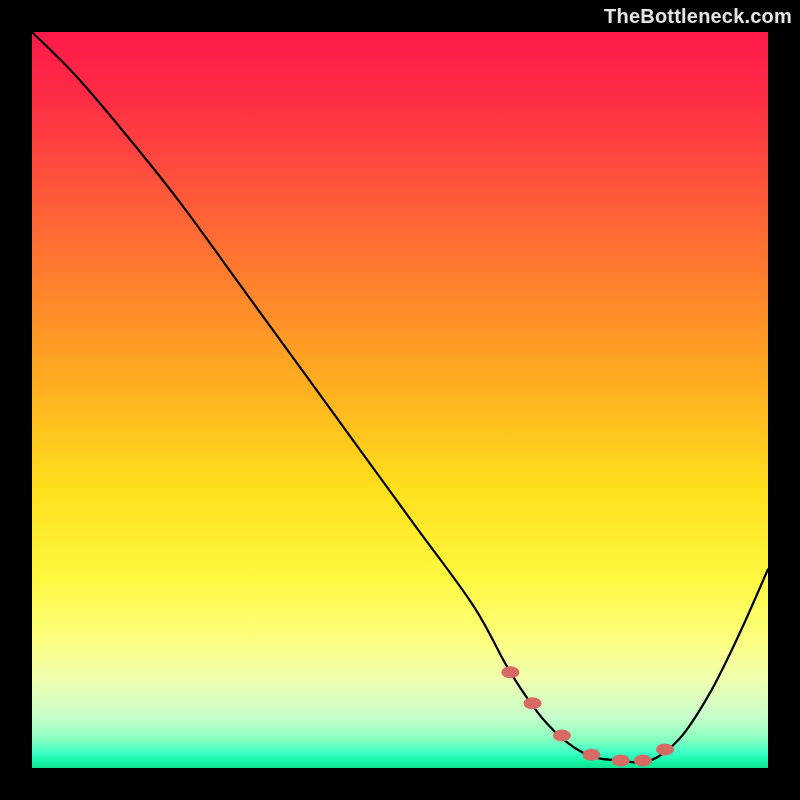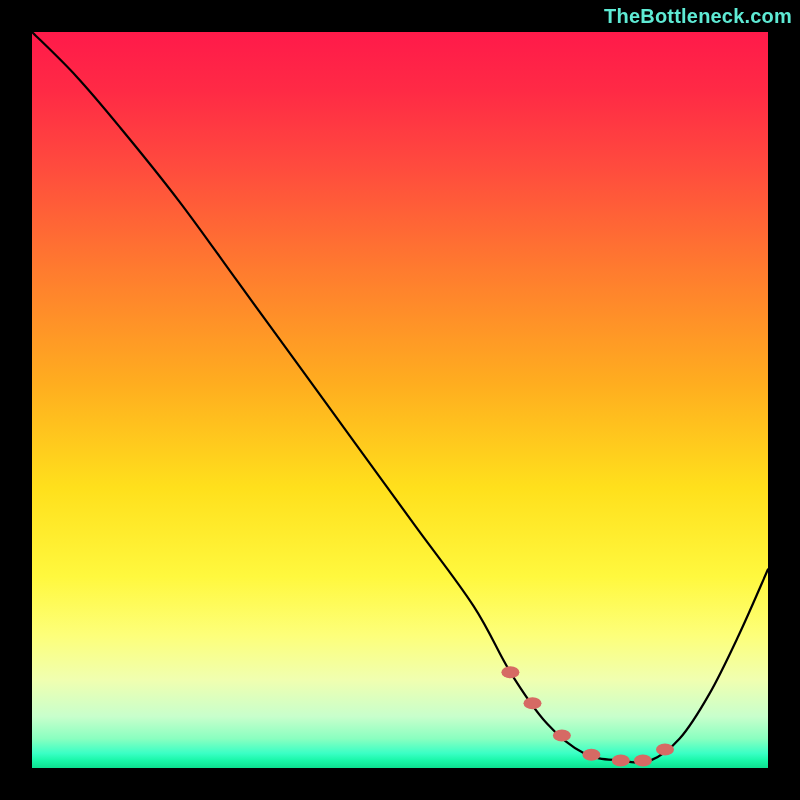--- a/index.html
+++ b/index.html
@@ -42,21 +42,21 @@
       #0de090 100%
     );
   }
   .watermark {
     position: absolute;
     top: 5px;
     right: 8px;
     font-family: Arial, Helvetica, sans-serif;
     font-size: 20px;
     font-weight: 600;
-    color: #5eead4;
+    color: #e5e5e5;
     letter-spacing: 0.2px;
     z-index: 10;
   }
   svg.curve {
     position: absolute;
     left: 0;
     top: 0;
     width: 736px;
     height: 736px;
     pointer-events: none;

